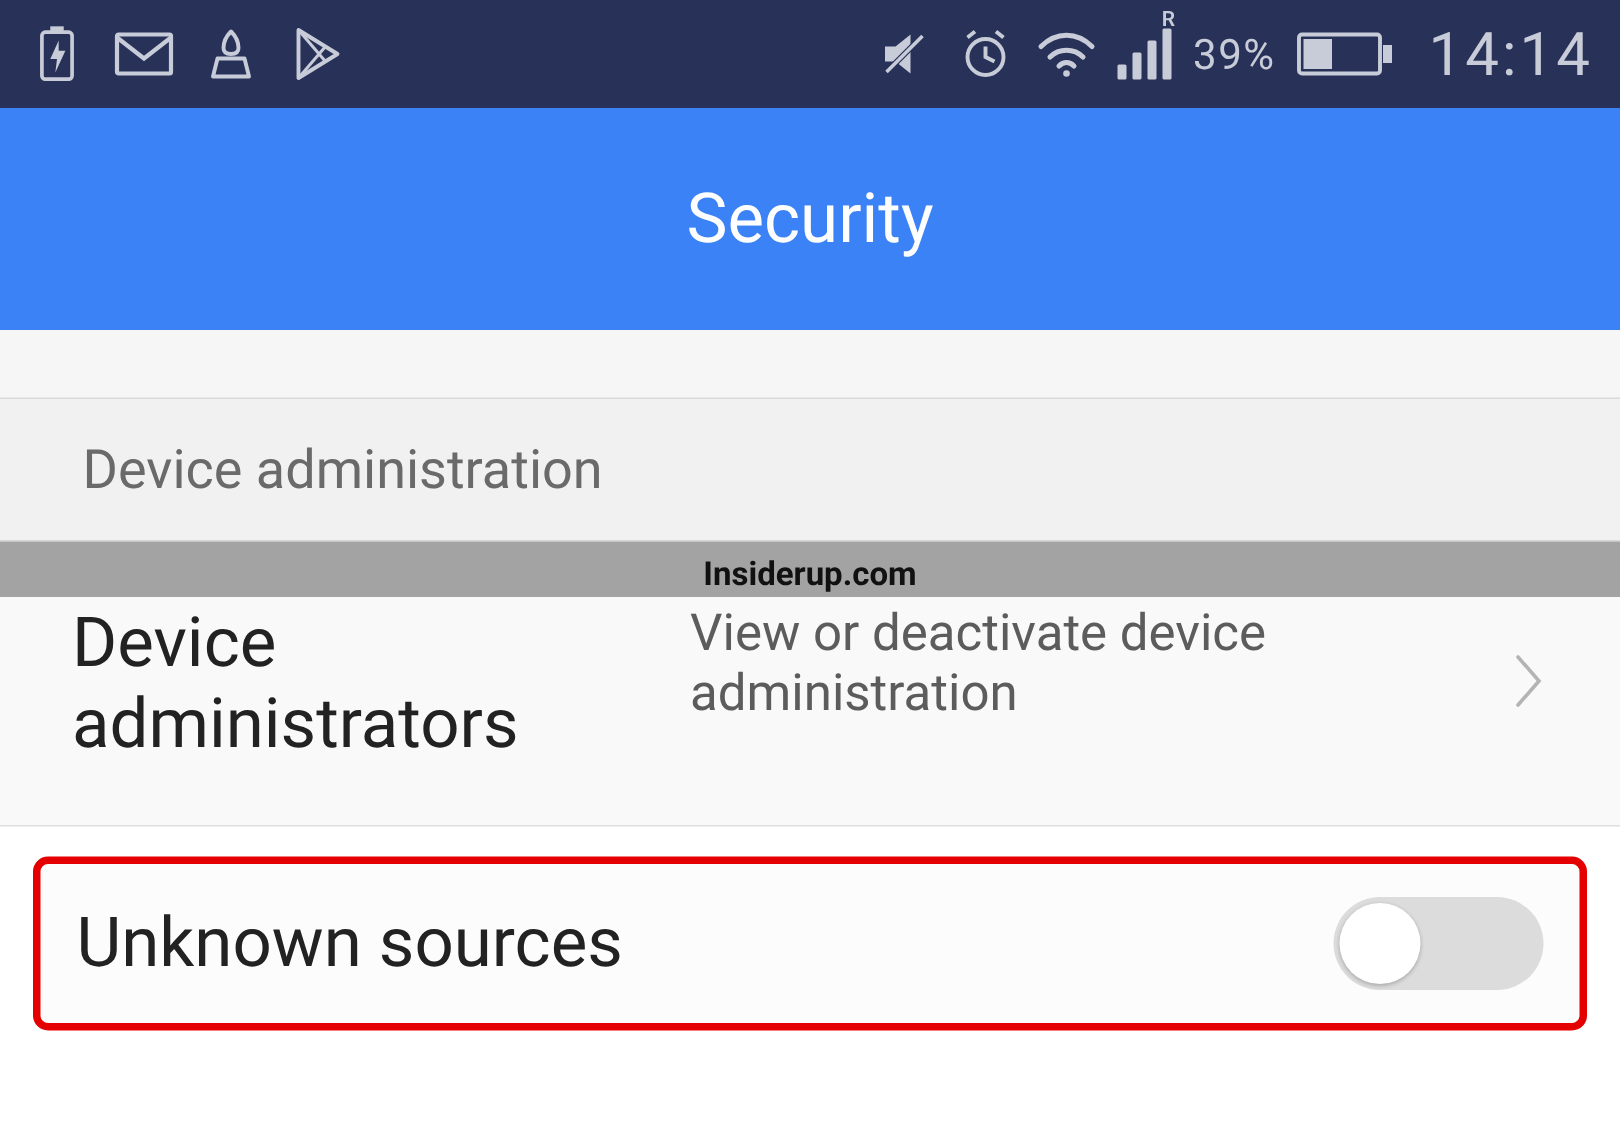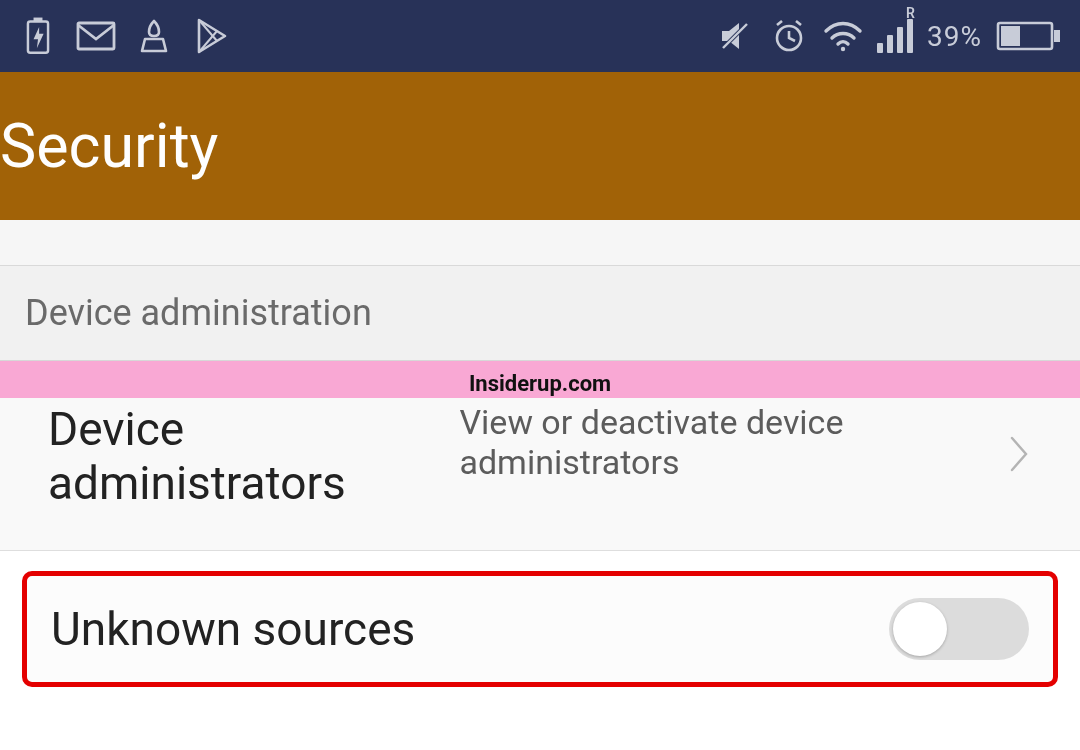--- a/index.html
+++ b/index.html
@@ -14,46 +14,47 @@
     color: #c8ccd8;
   }
   .status-left, .status-right { display: flex; align-items: center; gap: 18px; }
   .status-right { gap: 14px; }
   .status-icon { display: inline-flex; align-items: center; justify-content: center; width: 40px; height: 40px; }
   .status-icon svg { display: block; }
   .battery-pct { font-size: 28px; letter-spacing: 1px; }
   .clock { font-size: 40px; letter-spacing: 2px; margin-left: 8px; }
   .appbar {
     height: 148px;
-    background: #a16207;
+    background: #3b82f6;
     display: flex;
     align-items: center;
+    justify-content: center;
     color: #fefefe;
-    font-size: 61px;
+    font-size: 46px;
     font-weight: 400;
   }
   .spacer-strip {
     height: 46px;
     background: #f6f6f6;
     border-bottom: 1px solid #d9d9d9;
   }
   .section-header {
     background: #f1f1f1;
     border-bottom: 1px solid #d7d7d7;
-    padding: 26px 48px 26px 25px;
+    padding: 26px 48px 26px 55px;
     color: #6a6a6a;
     font-size: 36px;
   }
   .watermark {
     text-align: center;
     font-size: 22px;
     font-weight: 700;
     color: #111;
     padding: 10px 0 2px 0;
-    background: #f9a8d4;
+    background: #a3a3a3;
   }
   .list-item {
     background: #f9f9f9;
     border-bottom: 1px solid #dedede;
     padding: 4px 48px 40px 48px;
     display: flex;
     align-items: center;
     justify-content: space-between;
   }
   .list-item .text-col { display: flex; gap: 14px; }
@@ -150,39 +151,40 @@
       </span>
     </span>
     <span class="battery-pct">39%</span>
     <span class="status-icon" style="width:auto;">
       <svg width="66" height="32" viewBox="0 0 66 32" fill="none" stroke="#c8ccd8" stroke-width="2.6">
         <rect x="2" y="3" width="54" height="26" rx="2"></rect>
         <rect x="58" y="10" width="6" height="12" fill="#c8ccd8" stroke="none"></rect>
         <rect x="5" y="6" width="19" height="20" fill="#c8ccd8" stroke="none"></rect>
       </svg>
     </span>
+    <span class="clock">14:14</span>
   </div>
 </div>
 
 <div class="appbar">
   <span>Security</span>
 </div>
 
 <div class="spacer-strip"></div>
 
 <div class="section-header">
   <span>Device administration</span>
 </div>
 
 <div class="watermark">Insiderup.com</div>
 
 <div class="list-item">
   <div class="text-col">
     <span class="item-title">Device administrators</span>
-    <span class="item-sub">View or deactivate device administrators</span>
+    <span class="item-sub">View or deactivate device administration</span>
   </div>
   <span class="chevron">
     <svg width="26" height="44" viewBox="0 0 26 44" fill="none" stroke="#b4b4b4" stroke-width="2.4" stroke-linecap="round">
       <path d="M6 6 L20 22 L6 38"></path>
     </svg>
   </span>
 </div>
 
 <div class="highlight-box">
   <div class="text-col">

